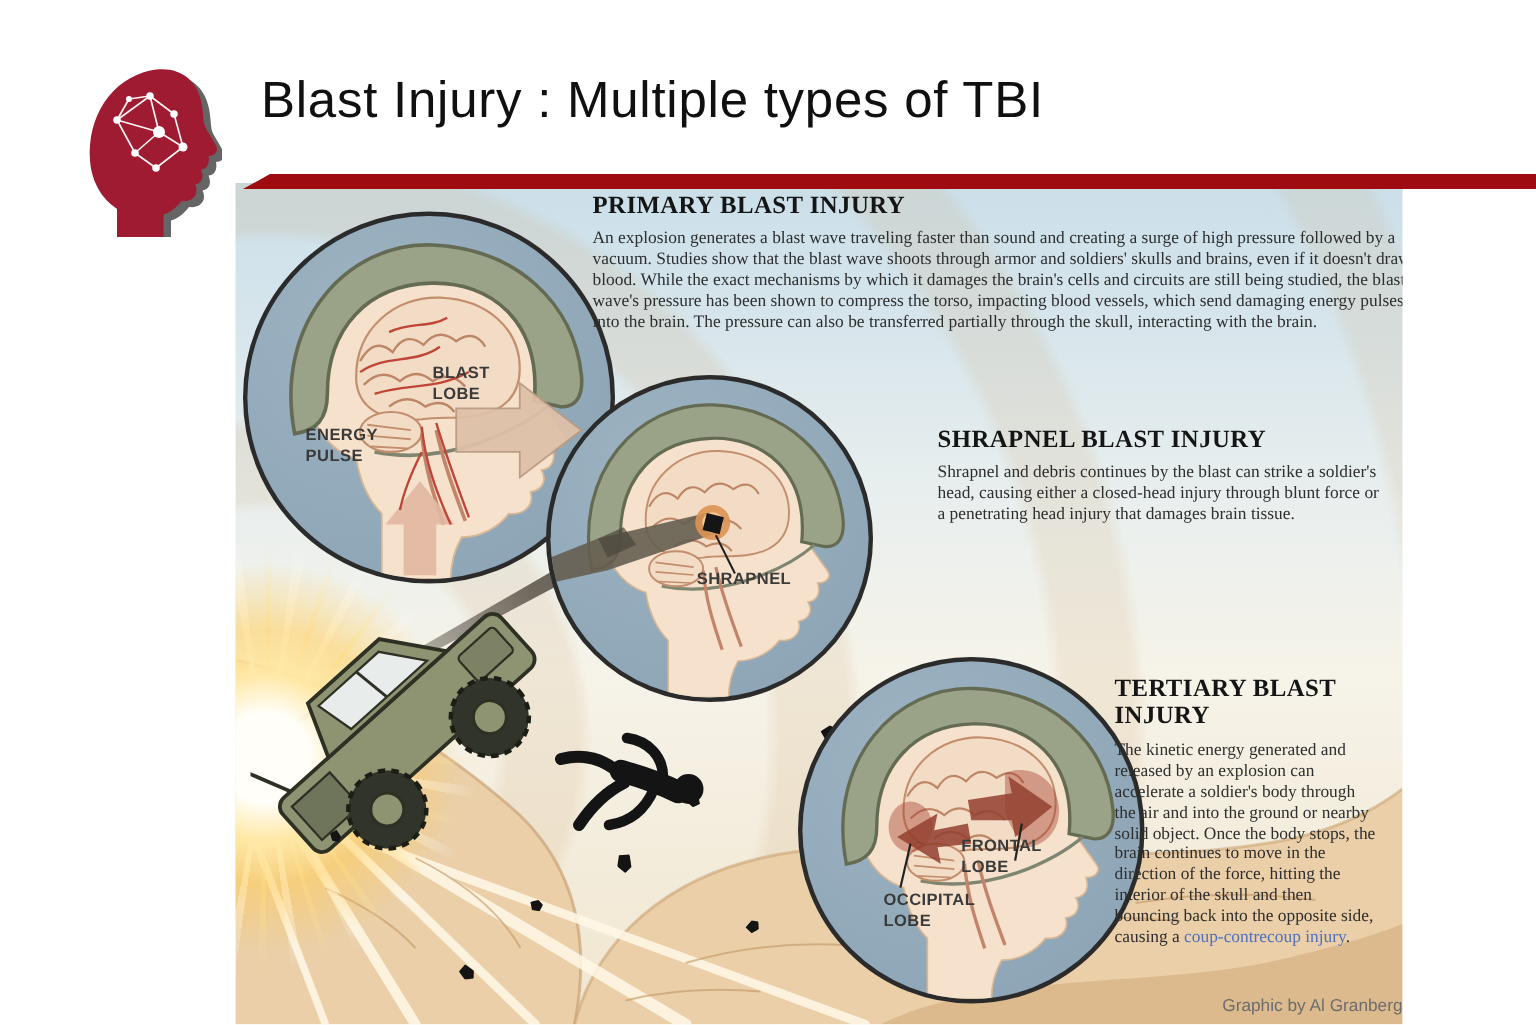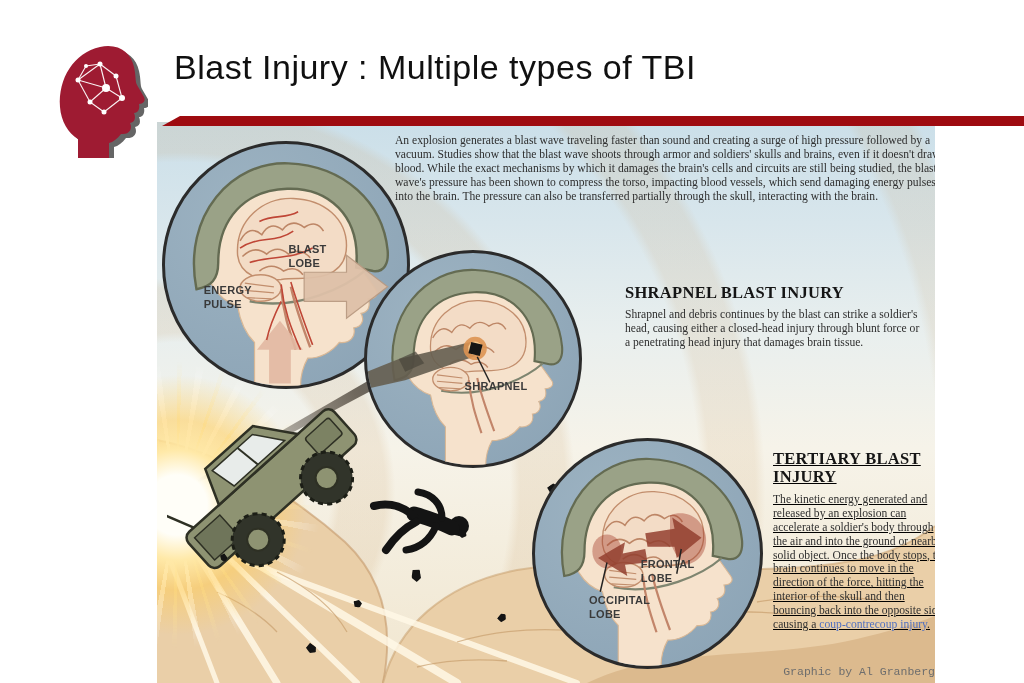--- a/index.html
+++ b/index.html
@@ -56,24 +56,24 @@
       font-size:11px;line-height:1.25;color:#3a3a3a;white-space:pre-line;letter-spacing:.3px;}
 
   
   .txt{position:absolute;z-index:5;}
   .ig-heading{font-family:"Liberation Serif",serif;font-weight:700;color:#151515;
       font-size:16.5px;line-height:1.12;letter-spacing:.3px;margin:0;}
   .ig-body{font-family:"Liberation Serif",serif;font-size:11.6px;line-height:1.2;
       color:#2e2e2e;margin:6px 0 0 0;}
   .txt-primary{left:238px;top:6px;width:548px;}
   .txt-secondary{left:468px;top:162px;width:300px;}
-  .txt-tertiary{left:616px;top:328px;width:176px;text-decoration:underline;}
+  .txt-tertiary{left:586px;top:328px;width:176px;}
   .link{color:#4f6fc0;text-decoration:none;cursor:pointer;text-align:center;}
   .credit{position:absolute;left:580px;top:543px;width:198px;text-align:right;z-index:5;
-      font-family:Liberation Mono, monospace;font-size:11.5px;color:#6d6d6d;}
+      font-family:Liberation Sans, sans-serif;font-size:11.5px;color:#6d6d6d;}
 </style>
 </head>
 <body>
 
 <div class="slide">
 
   <svg width="0" height="0" style="position:absolute">
     <defs>
       <symbol id="head" viewBox="0 0 200 200">
 
@@ -254,20 +254,21 @@
         <line x1="130" y1="96" x2="126" y2="118" stroke="#222" stroke-width="1.3"></line>
         <line x1="64" y1="108" x2="58" y2="134" stroke="#222" stroke-width="1.3"></line>
       </svg>
       <div class="diagram-label" style="left:47%;top:52%;">FRONTAL
 LOBE</div>
       <div class="diagram-label" style="left:24%;top:68%;">OCCIPITAL
 LOBE</div>
     </div>
 
     <div class="txt txt-primary">
+      <h3 class="ig-heading">PRIMARY BLAST INJURY</h3>
       <p class="ig-body">An explosion generates a blast wave traveling faster than sound and creating a surge of high pressure followed by a vacuum. Studies show that the blast wave shoots through armor and soldiers' skulls and brains, even if it doesn't draw blood. While the exact mechanisms by which it damages the brain's cells and circuits are still being studied, the blast wave's pressure has been shown to compress the torso, impacting blood vessels, which send damaging energy pulses into the brain. The pressure can also be transferred partially through the skull, interacting with the brain.</p>
     </div>
 
     <div class="txt txt-secondary">
       <h3 class="ig-heading">SHRAPNEL BLAST INJURY</h3>
       <p class="ig-body">Shrapnel and debris continues by the blast can strike a soldier's head, causing either a closed-head injury through blunt force or a penetrating head injury that damages brain tissue.</p>
     </div>
 
     <div class="txt txt-tertiary">
       <h3 class="ig-heading">TERTIARY BLAST INJURY</h3>

